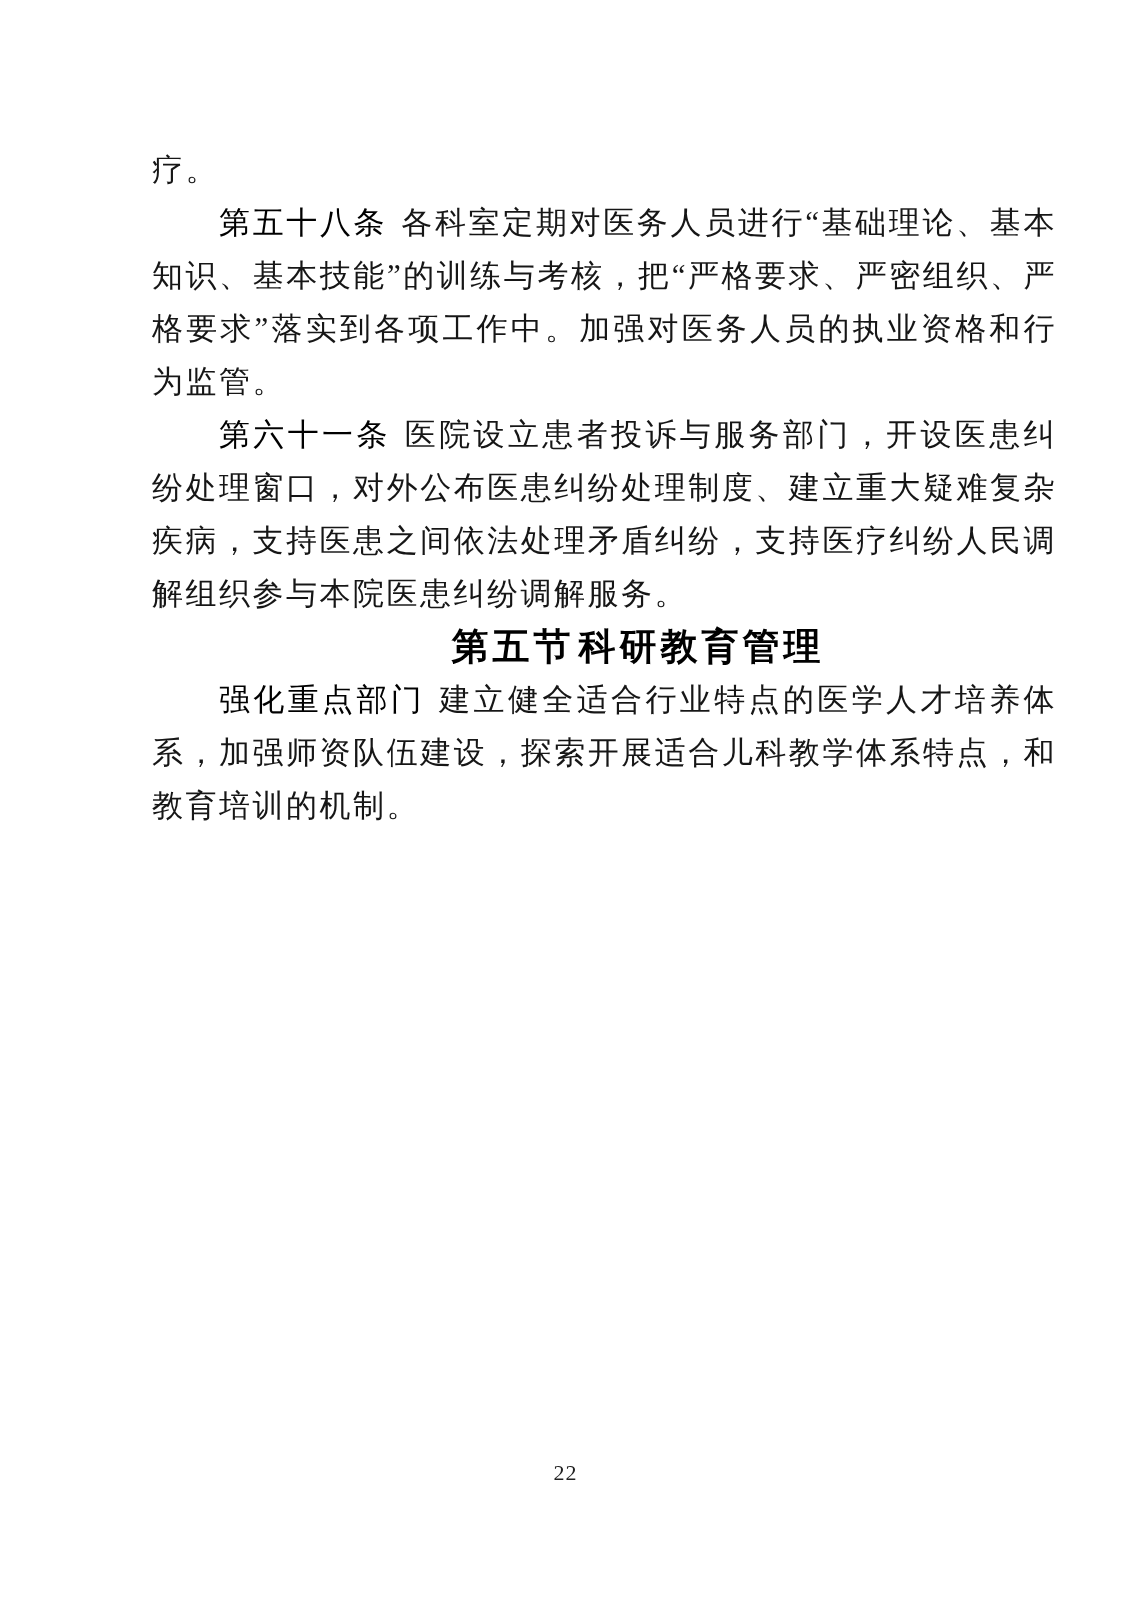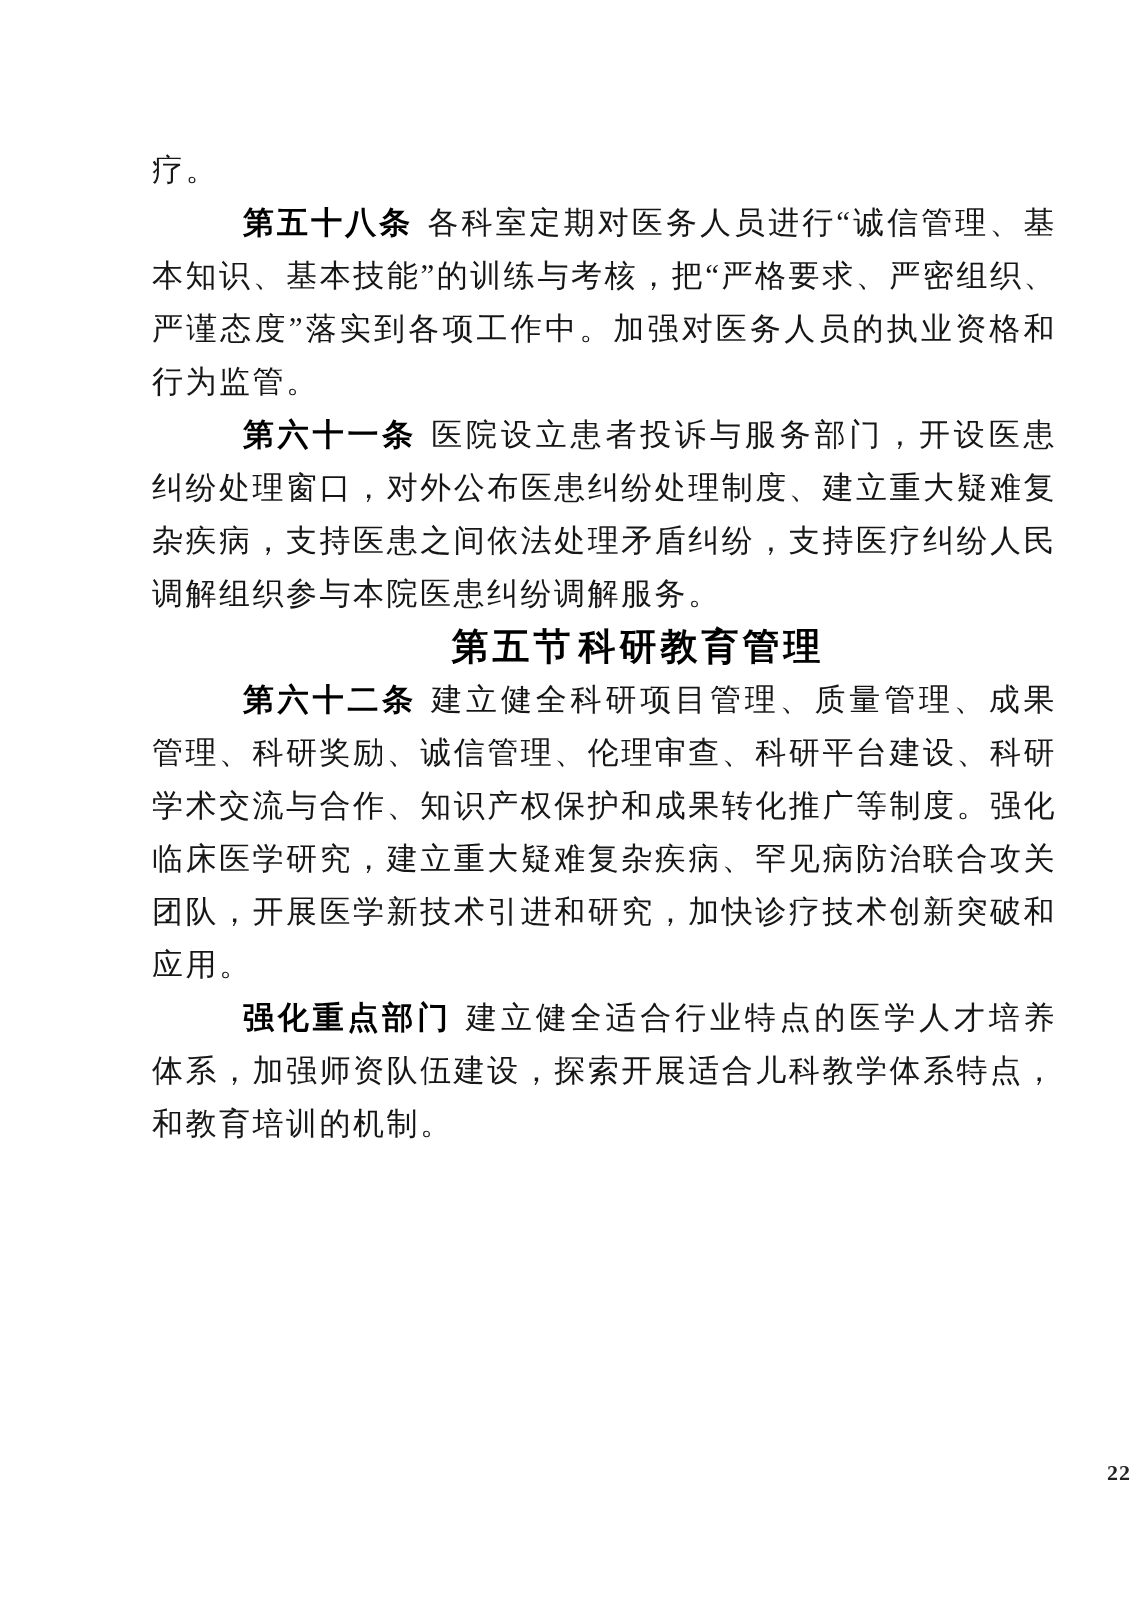--- a/index.html
+++ b/index.html
@@ -28,76 +28,71 @@
     text-justify: inter-character;
   }
   .content p {
     margin: 0;
     text-indent: 67px;
   }
   .content p.continuation {
     text-indent: 0;
   }
   .art-num {
-    font-weight: bold;
+    font-weight: normal;
     color: #000000;
     margin-right: 14px;
-    margin-left: 24px;
   }
   .section-heading {
     margin: 60px 0 3px 0;
     text-indent: 0;
     text-align: center;
     font-weight: bold;
     font-size: 37px;
     line-height: 53px;
     letter-spacing: 4px;
     color: #000000;
   }
   .section-heading .heading-label {
     margin-right: 4px;
   }
   .page-number {
     position: absolute;
     top: 1460px;
     left: 0;
     width: 100%;
-    text-align: right;
+    text-align: center;
     font-size: 22px;
     letter-spacing: 1px;
     color: #222222;
-    font-weight: bold;
   }
 </style>
 </head>
 <body>
 
 <div class="page">
 
   <div class="content">
 
     <p class="continuation">疗。</p>
 
     <p>
-      <span class="art-num">第五十八条</span><span>各科室定期对医务人员进行“诚信管理、基本知识、基本技能”的训练与考核，把“严格要求、严密组织、严谨态度”落实到各项工作中。加强对医务人员的执业资格和行为监管。</span>
+      <span class="art-num">第五十八条</span><span>各科室定期对医务人员进行“基础理论、基本知识、基本技能”的训练与考核，把“严格要求、严密组织、严格要求”落实到各项工作中。加强对医务人员的执业资格和行为监管。</span>
     </p>
 
 
 
     <p>
       <span class="art-num">第六十一条</span><span>医院设立患者投诉与服务部门，开设医患纠纷处理窗口，对外公布医患纠纷处理制度、建立重大疑难复杂疾病，支持医患之间依法处理矛盾纠纷，支持医疗纠纷人民调解组织参与本院医患纠纷调解服务。</span>
     </p>
 
     <p class="section-heading">
       <span class="heading-label">第五节</span><span>科研教育管理</span>
     </p>
 
-    <p>
-      <span class="art-num">第六十二条</span><span>建立健全科研项目管理、质量管理、成果管理、科研奖励、诚信管理、伦理审查、科研平台建设、科研学术交流与合作、知识产权保护和成果转化推广等制度。强化临床医学研究，建立重大疑难复杂疾病、罕见病防治联合攻关团队，开展医学新技术引进和研究，加快诊疗技术创新突破和应用。</span>
-    </p>
 
     <p>
       <span class="art-num">强化重点部门</span><span>建立健全适合行业特点的医学人才培养体系，加强师资队伍建设，探索开展适合儿科教学体系特点，和教育培训的机制。</span>
     </p>
 
   </div>
 
   <div class="page-number">22</div>
 
 </div>

